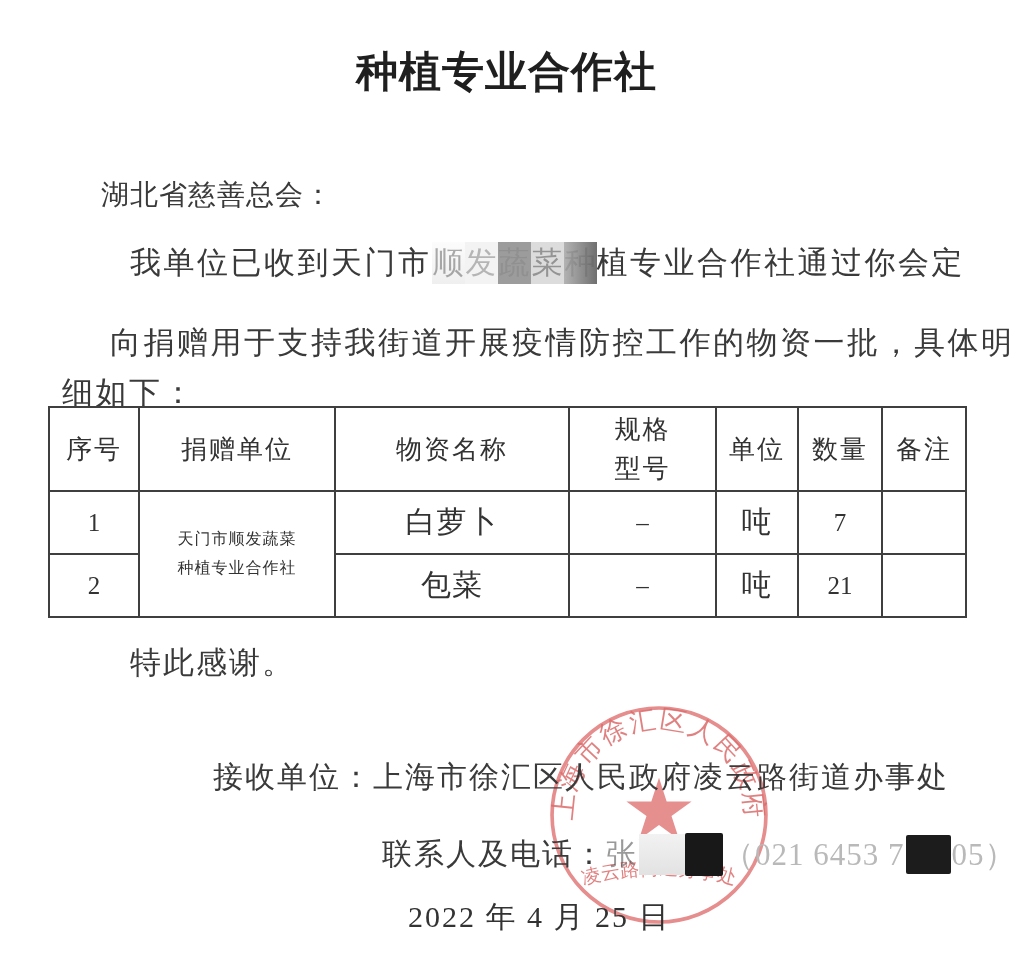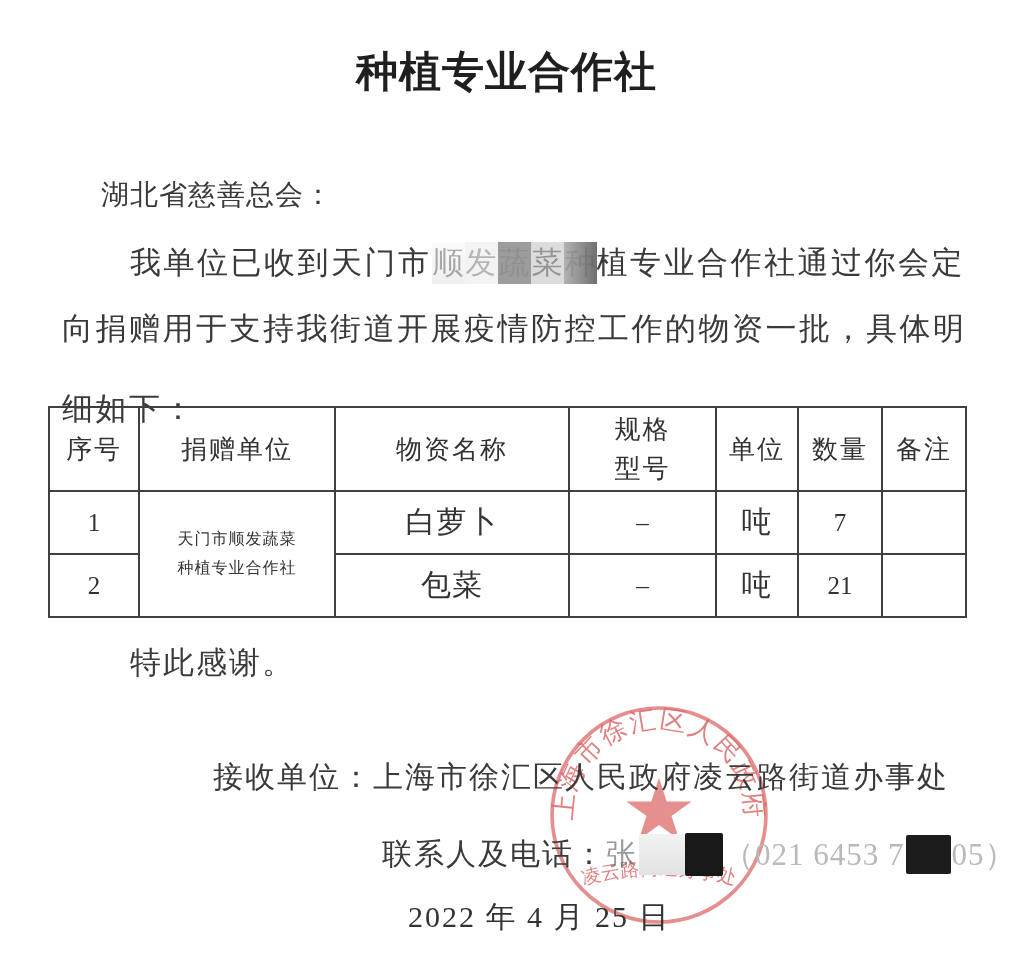--- a/index.html
+++ b/index.html
@@ -9,22 +9,22 @@
   }
   .abs{position:absolute;}
   .title{
     left:0;top:44px;width:100%;text-align:center;
     font-family:"Liberation Sans","DejaVu Sans",sans-serif;
     font-weight:700;font-size:42px;letter-spacing:1px;color:#1f1f1f;
   }
   .salutation{left:77px;top:176px;font-size:28px;letter-spacing:1px;color:#3a3a3a;margin-left:24px;}
   .bodyline{left:62px;font-size:31px;letter-spacing:2.5px;color:#3a3a3a;white-space:nowrap;}
   .l1{top:242px;left:130px;}
-  .l2{top:308px;}
-  .l3{top:388px;}
+  .l2{top:322px;margin-left:48px;}
+  .l3{top:372px;}
   
   .redact-group{display:inline-block;vertical-align:bottom;filter:blur(0.4px);}
   .rc{display:inline-block;width:33px;height:42px;line-height:42px;text-align:center;letter-spacing:0;}
   .r1{background:linear-gradient(#fcfcfc,#efefef);color:rgba(40,40,40,.38);}
   .r2{background:#f3f3f3;color:rgba(40,40,40,.30);}
   .r3{background:#9c9c9c;color:rgba(40,40,40,.10);}
   .r4{background:#dcdcdc;color:rgba(40,40,40,.40);}
   .r5{background:linear-gradient(90deg,#b3b3b3,#6f6f6f);color:rgba(30,30,30,.12);}
   
   table.goods{

